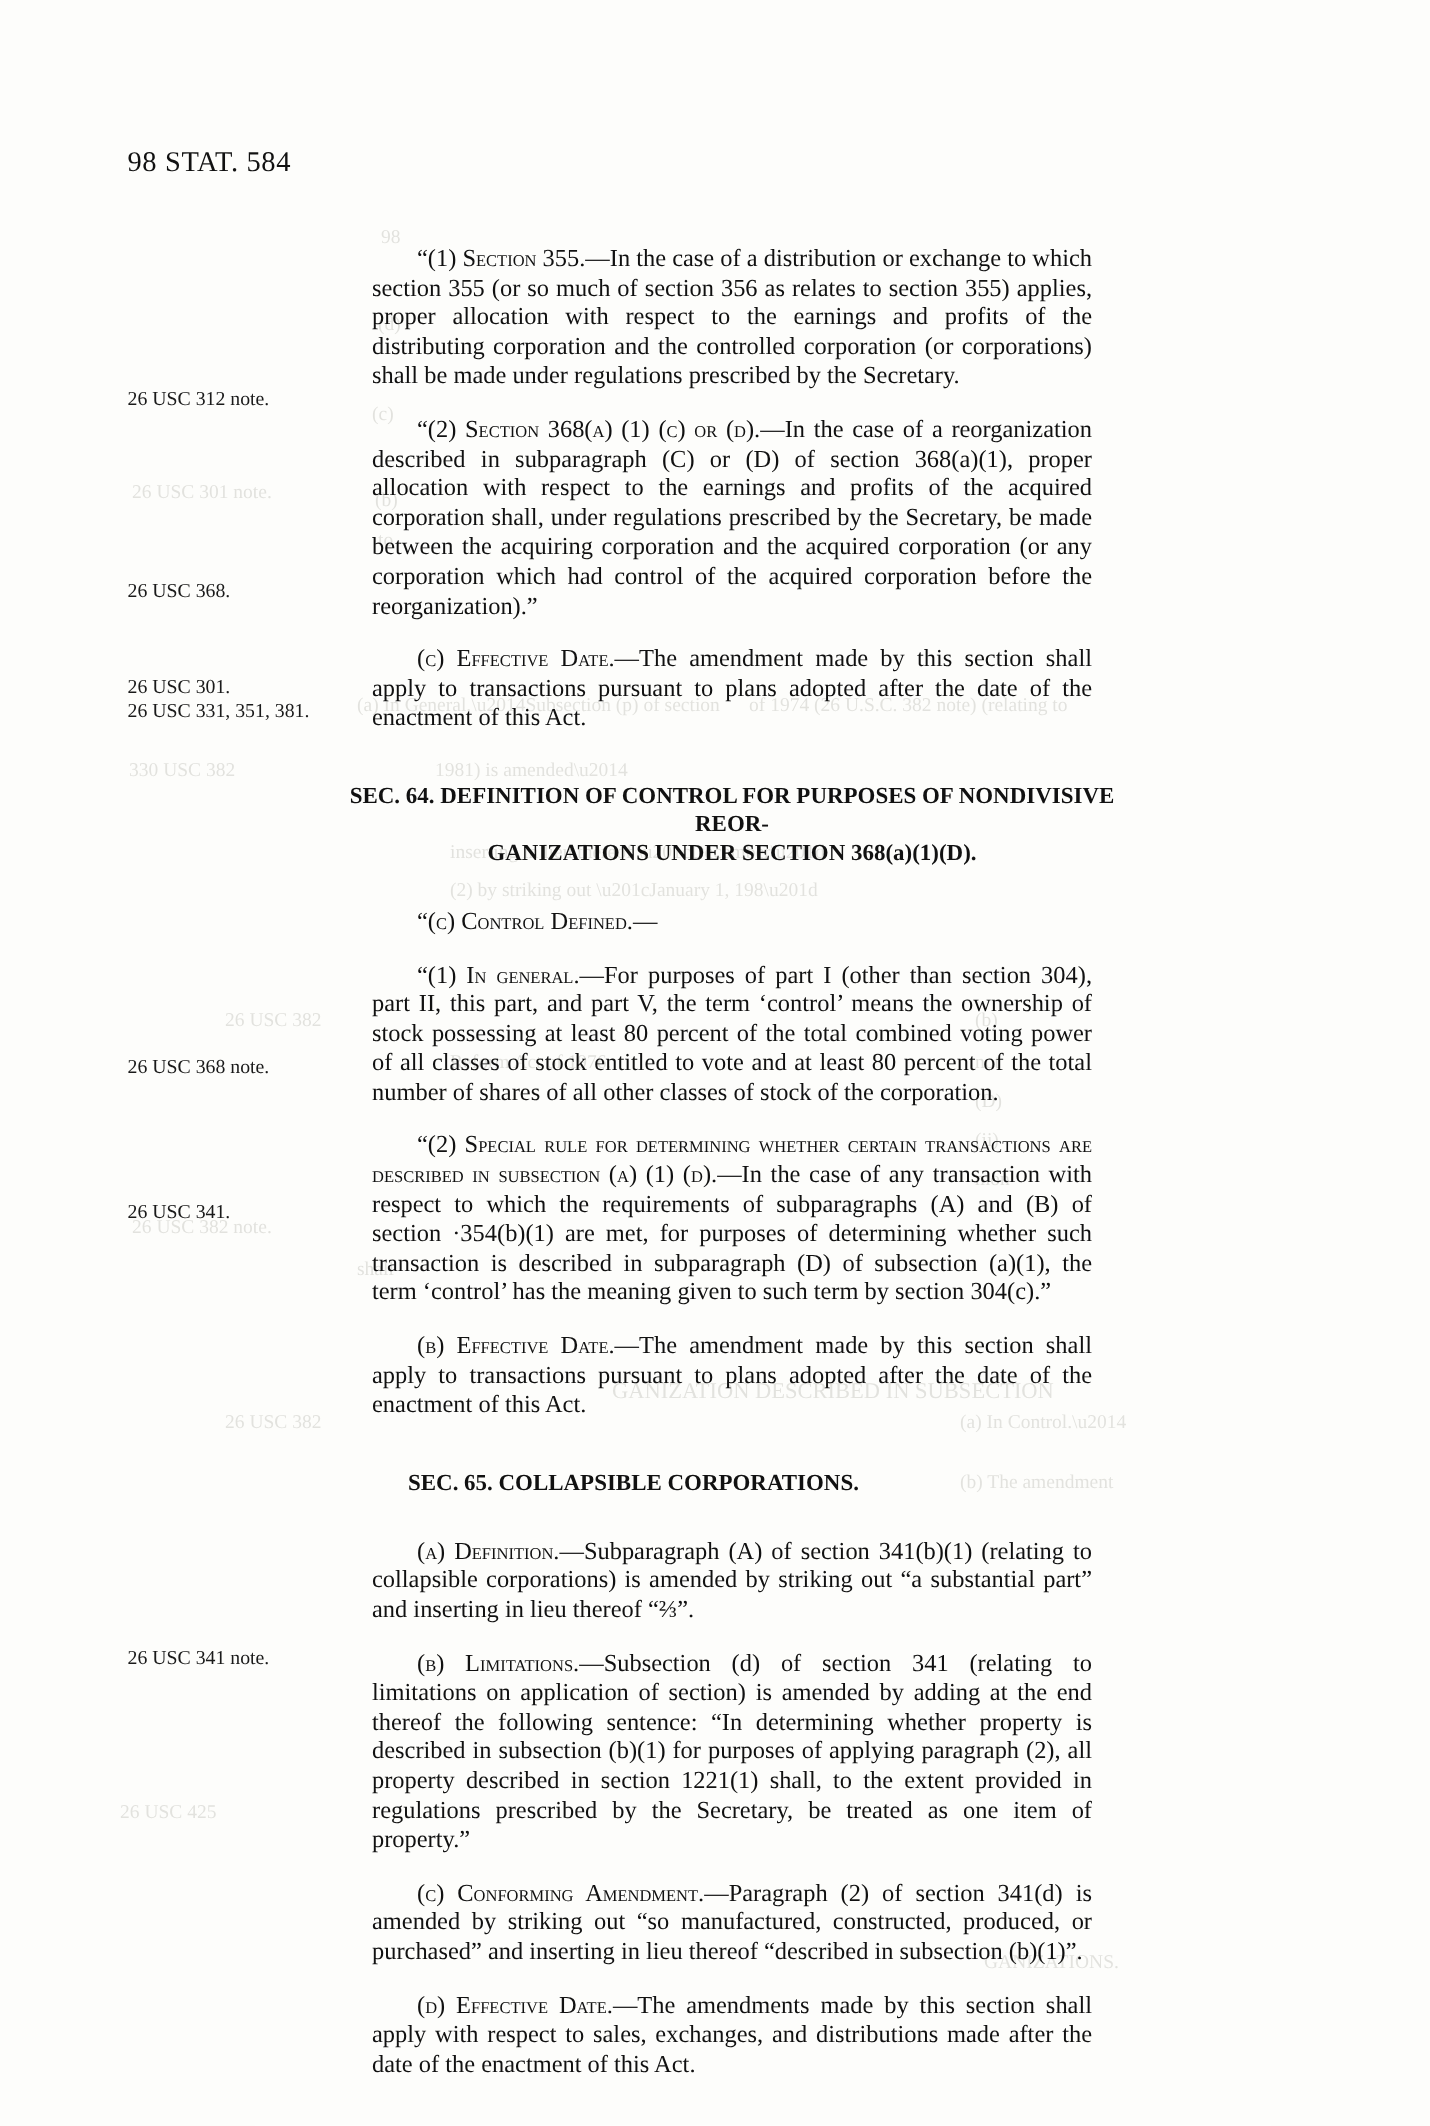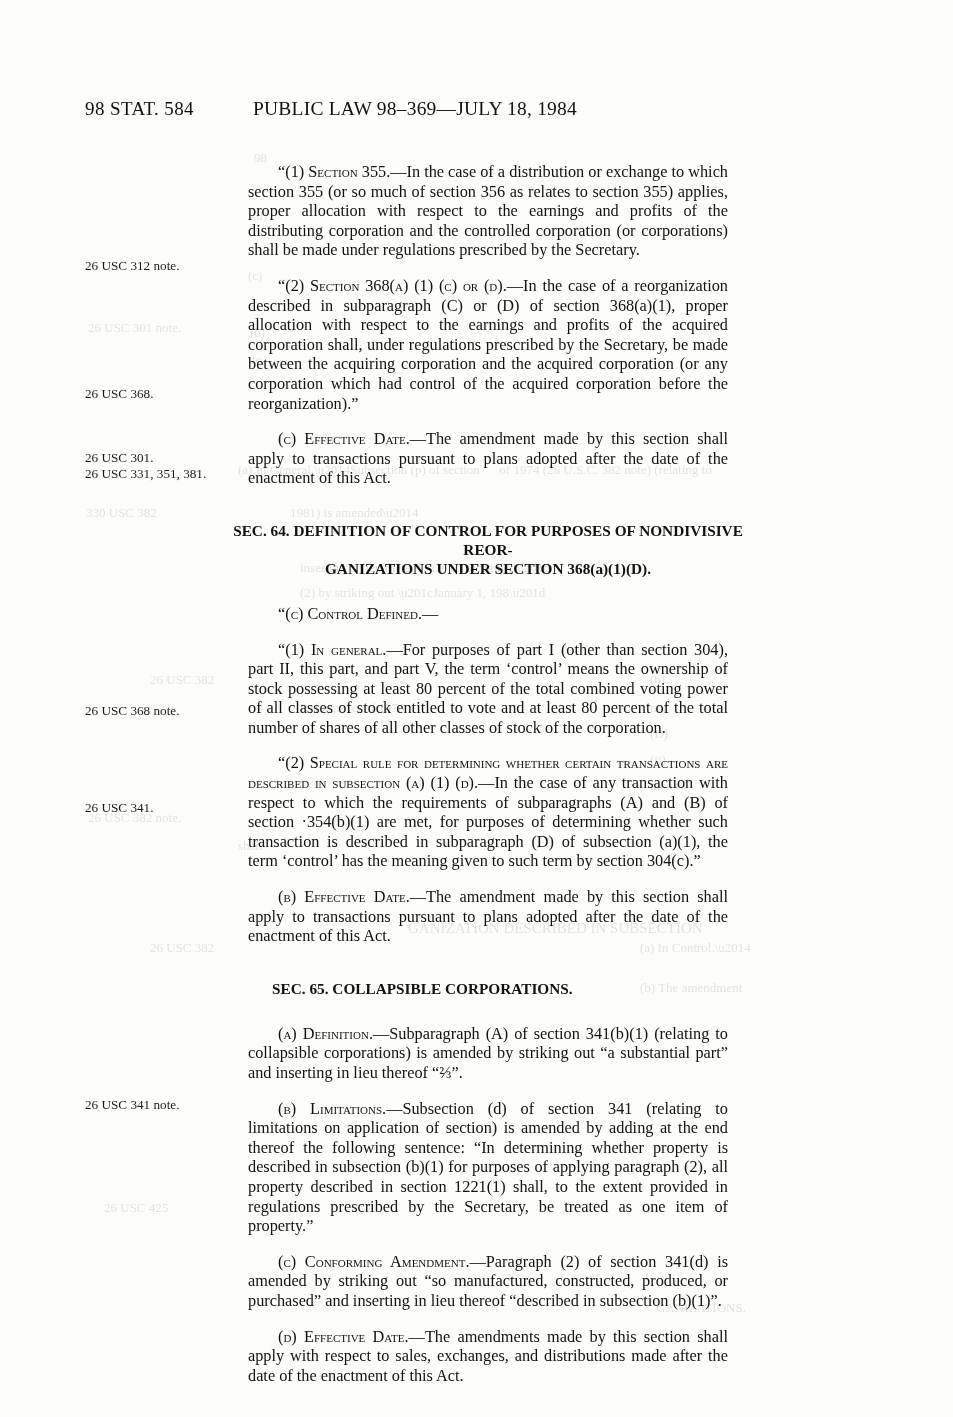--- a/index.html
+++ b/index.html
@@ -129,27 +129,26 @@
   <div class="ghost" style="left:650px; top:726px;">(D)</div>
   <div class="ghost" style="left:650px; top:752px;">(ii)</div>
   <div class="ghost" style="left:650px; top:778px;">mon</div>
   <div class="ghost" style="left:88px; top:810px;">26 USC 382 note.</div>
   <div class="ghost" style="left:238px; top:838px;">shall</div>
   <div class="ghost big" style="left:408px; top:920px;">GANIZATION DESCRIBED IN SUBSECTION</div>
   <div class="ghost" style="left:150px; top:940px;">26 USC 382</div>
   <div class="ghost" style="left:640px; top:940px;">(a) In Control.\u2014</div>
   <div class="ghost" style="left:640px; top:980px;">(b) The amendment</div>
   <div class="ghost" style="left:560px; top:1135px;">&nbsp;</div>
-  <div class="ghost" style="left:104px; top:1200px;">26 USC 425</div>
+  <div class="ghost" style="left:80px; top:1200px;">26 USC 425</div>
   <div class="ghost" style="left:238px; top:1262px;">&nbsp;</div>
   <div class="ghost" style="left:656px; top:1300px;">GANIZATIONS.</div>
 
   <div class="page-header">
     <div class="hdr-left">98 STAT. 584</div>
-    <div class="hdr-center">PUBLIC LAW 98–369—JULY 18, 1984</div>
   </div>
 
   <div class="marginalia">
     <div class="mnote" style="top:258px;">26 USC 312 note.</div>
     <div class="mnote" style="top:386px;">26 USC 368.</div>
     <div class="mnote" style="top:450px;">26 USC 301.</div>
     <div class="mnote" style="top:466px;">26 USC 331, 351, 381.</div>
     <div class="mnote" style="top:703px;">26 USC 368 note.</div>
     <div class="mnote" style="top:800px;">26 USC 341.</div>
     <div class="mnote" style="top:1097px;">26 USC 341 note.</div>

